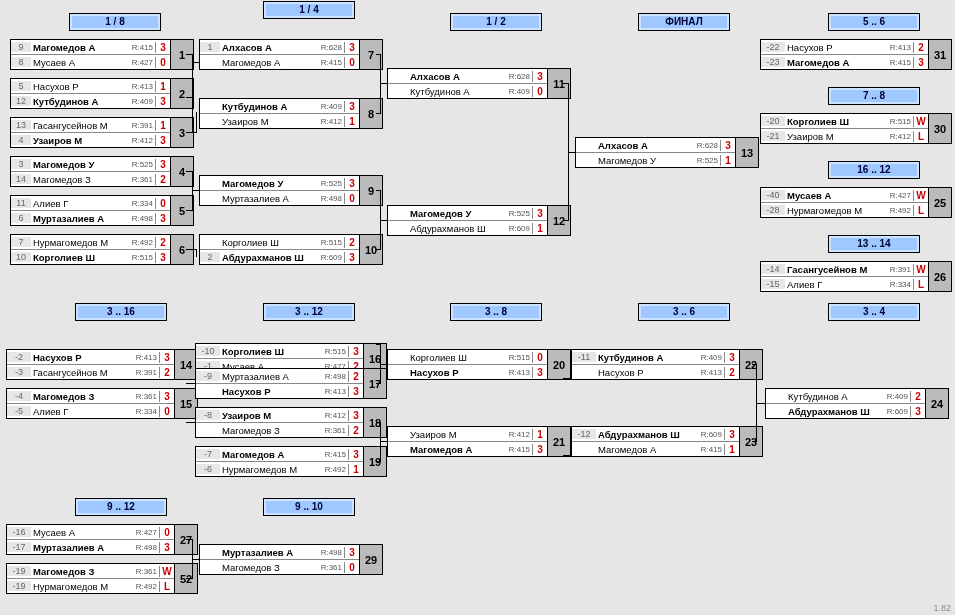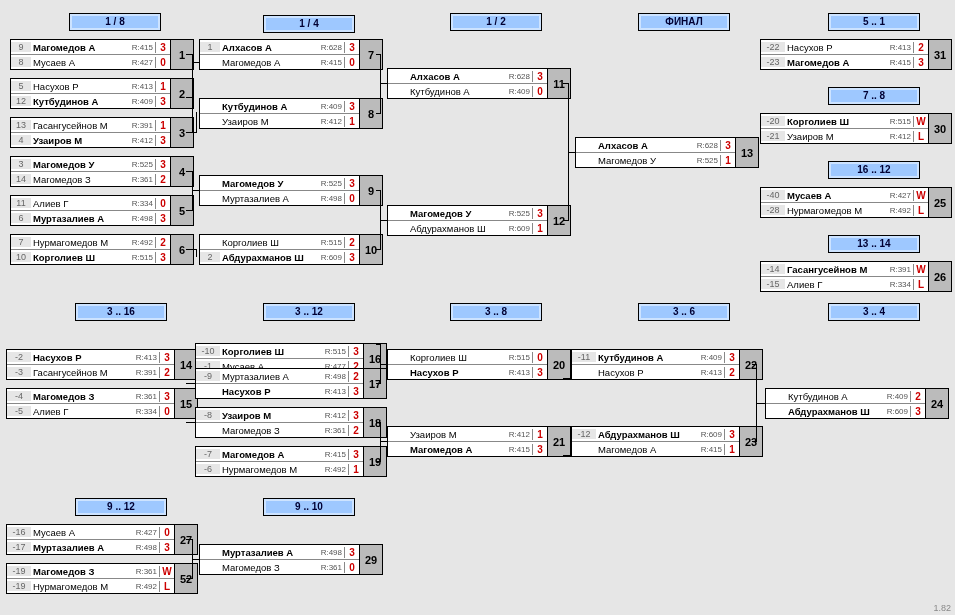--- a/index.html
+++ b/index.html
@@ -61,24 +61,24 @@
   .hl{border-top:1px solid #000;}
   .vl{border-left:1px solid #000;}
   .ver{
     position:absolute;right:4px;bottom:2px;color:#888;font-size:9px;
   }
 </style>
 </head>
 <body>
 
 <div class="hdr" style="left:69px;top:13px">1 / 8</div>
-<div class="hdr" style="left:263px;top:15px">1 / 4</div>
+<div class="hdr" style="left:263px;top:1px">1 / 4</div>
 <div class="hdr" style="left:450px;top:13px">1 / 2</div>
 <div class="hdr" style="left:638px;top:13px">ФИНАЛ</div>
-<div class="hdr" style="left:828px;top:13px">5 .. 1</div>
+<div class="hdr" style="left:828px;top:13px">5 .. 6</div>
 <div class="hdr" style="left:828px;top:87px">7 .. 8</div>
 <div class="hdr" style="left:828px;top:161px">16 .. 12</div>
 <div class="hdr" style="left:828px;top:235px">13 .. 14</div>
 <div class="hdr" style="left:75px;top:303px">3 .. 16</div>
 <div class="hdr" style="left:263px;top:303px">3 .. 12</div>
 <div class="hdr" style="left:450px;top:303px">3 .. 8</div>
 <div class="hdr" style="left:638px;top:303px">3 .. 6</div>
 <div class="hdr" style="left:828px;top:303px">3 .. 4</div>
 <div class="hdr" style="left:75px;top:498px">9 .. 12</div>
 <div class="hdr" style="left:263px;top:498px">9 .. 10</div>

